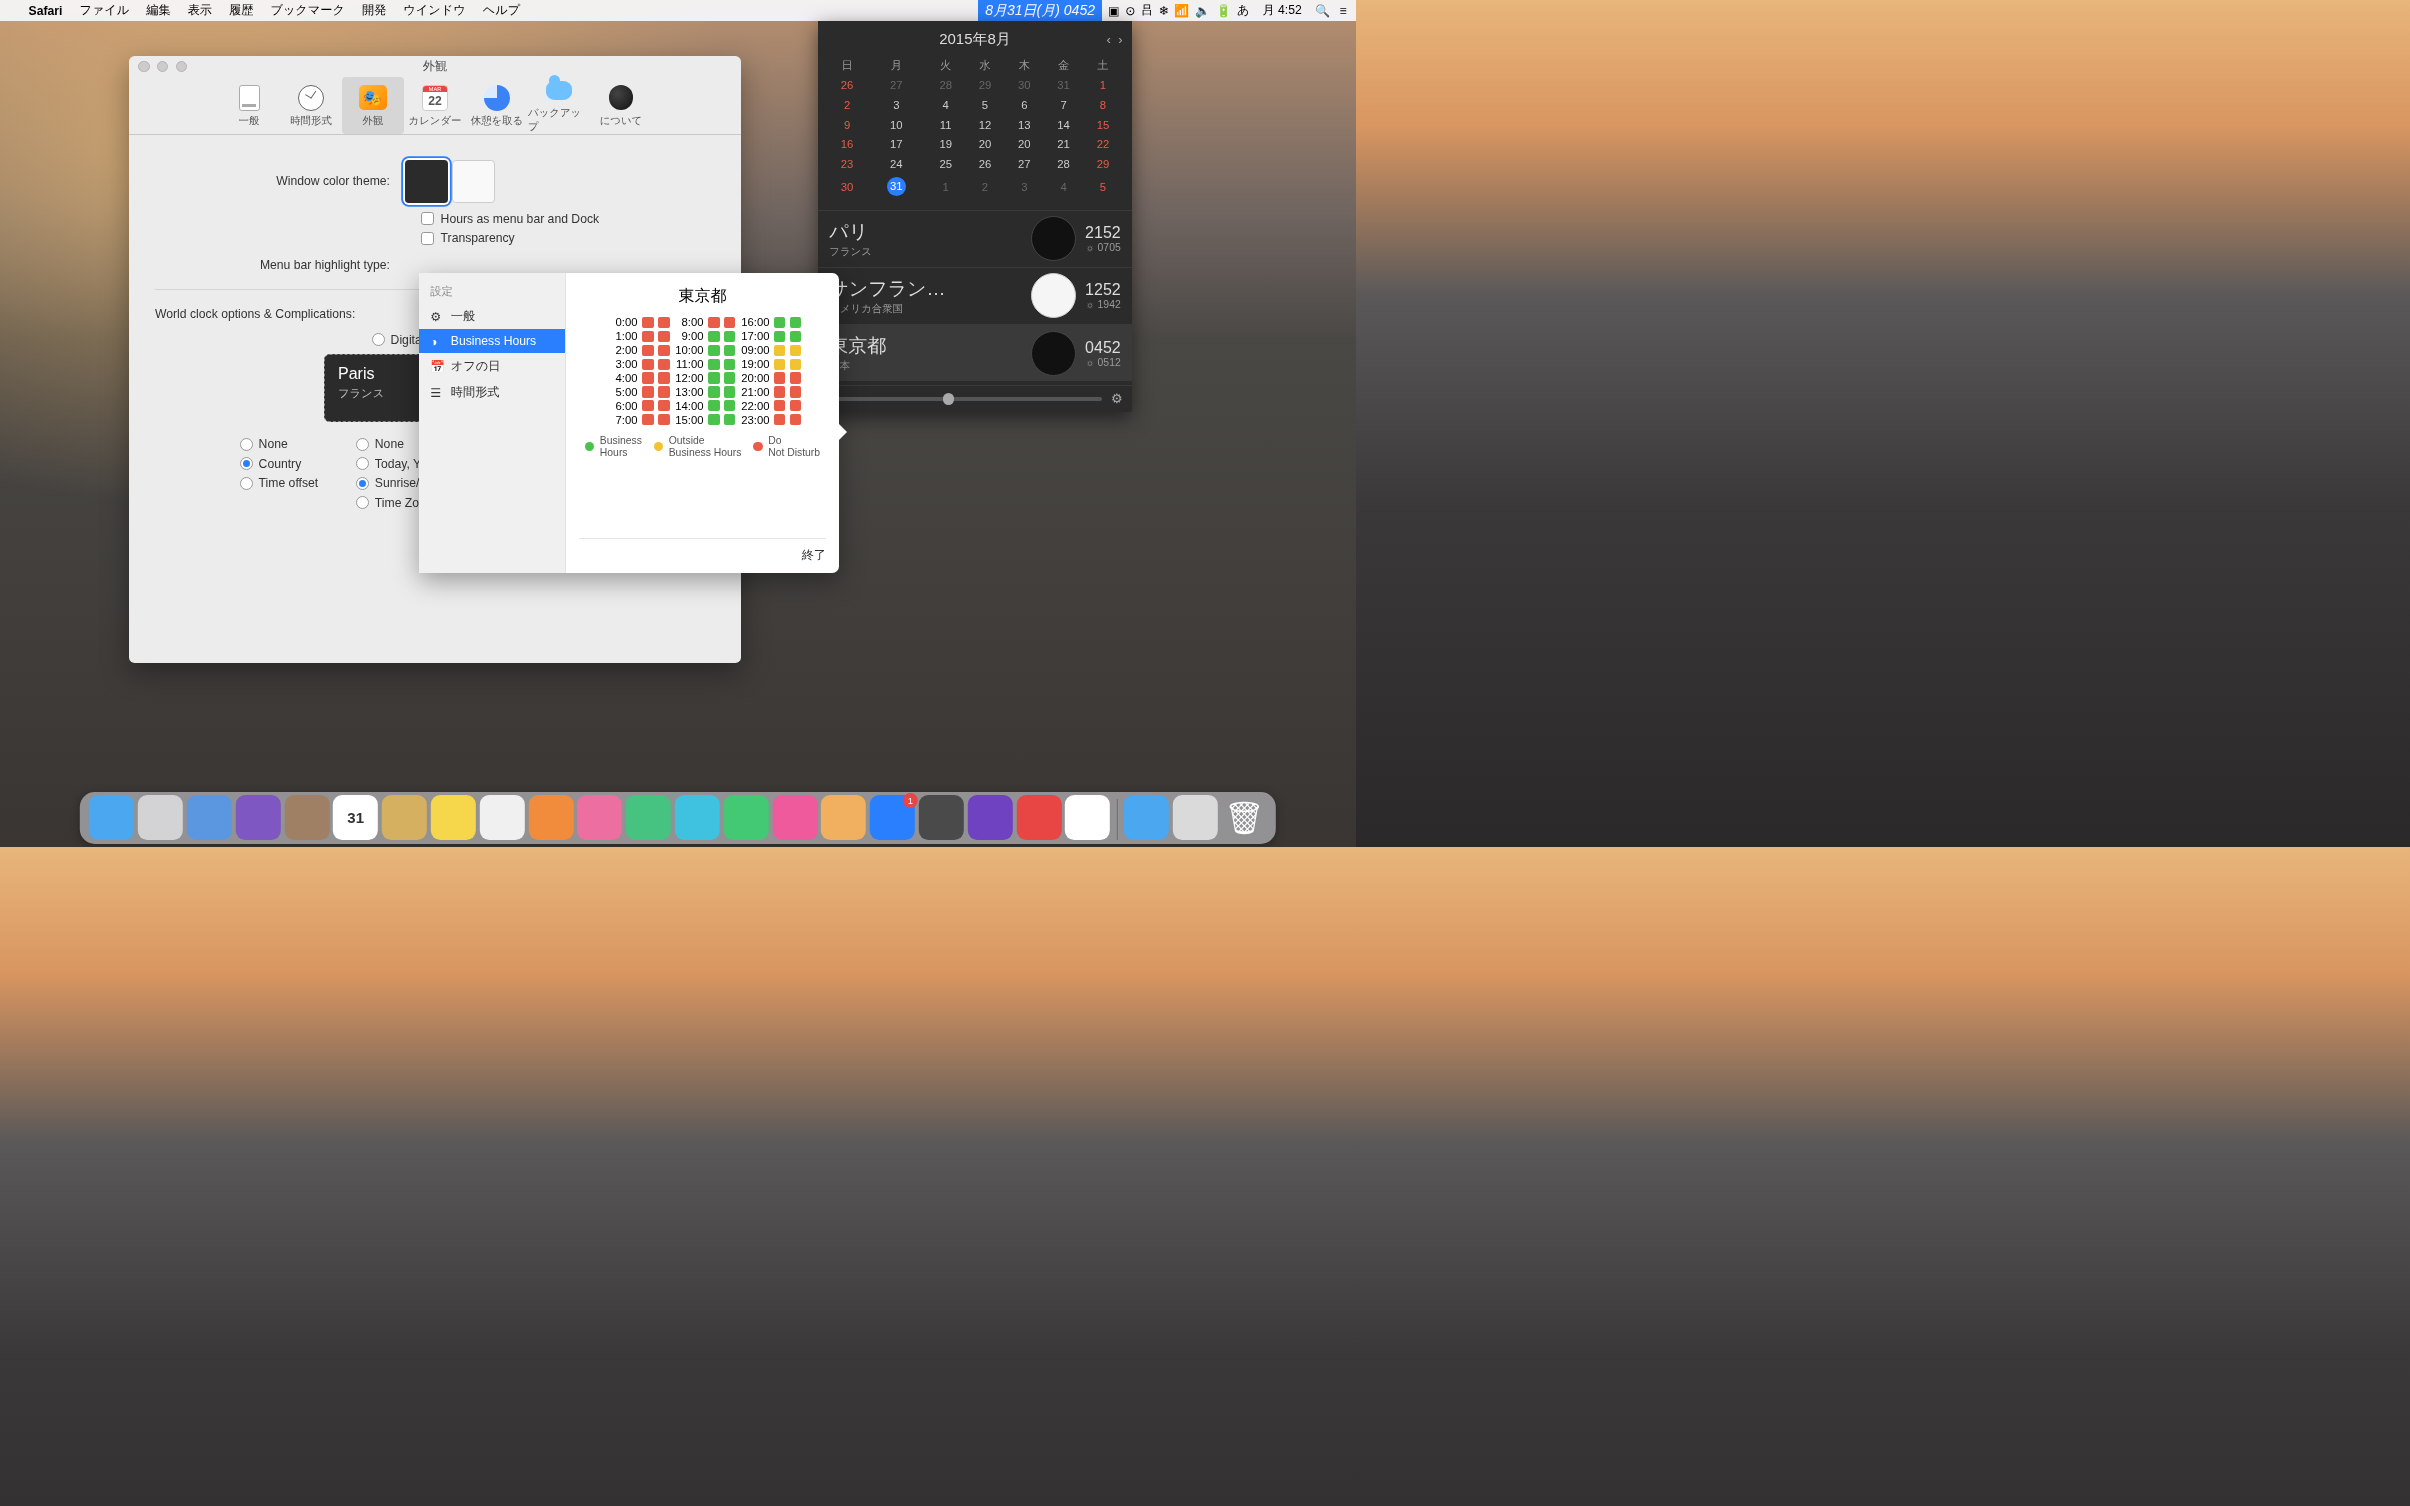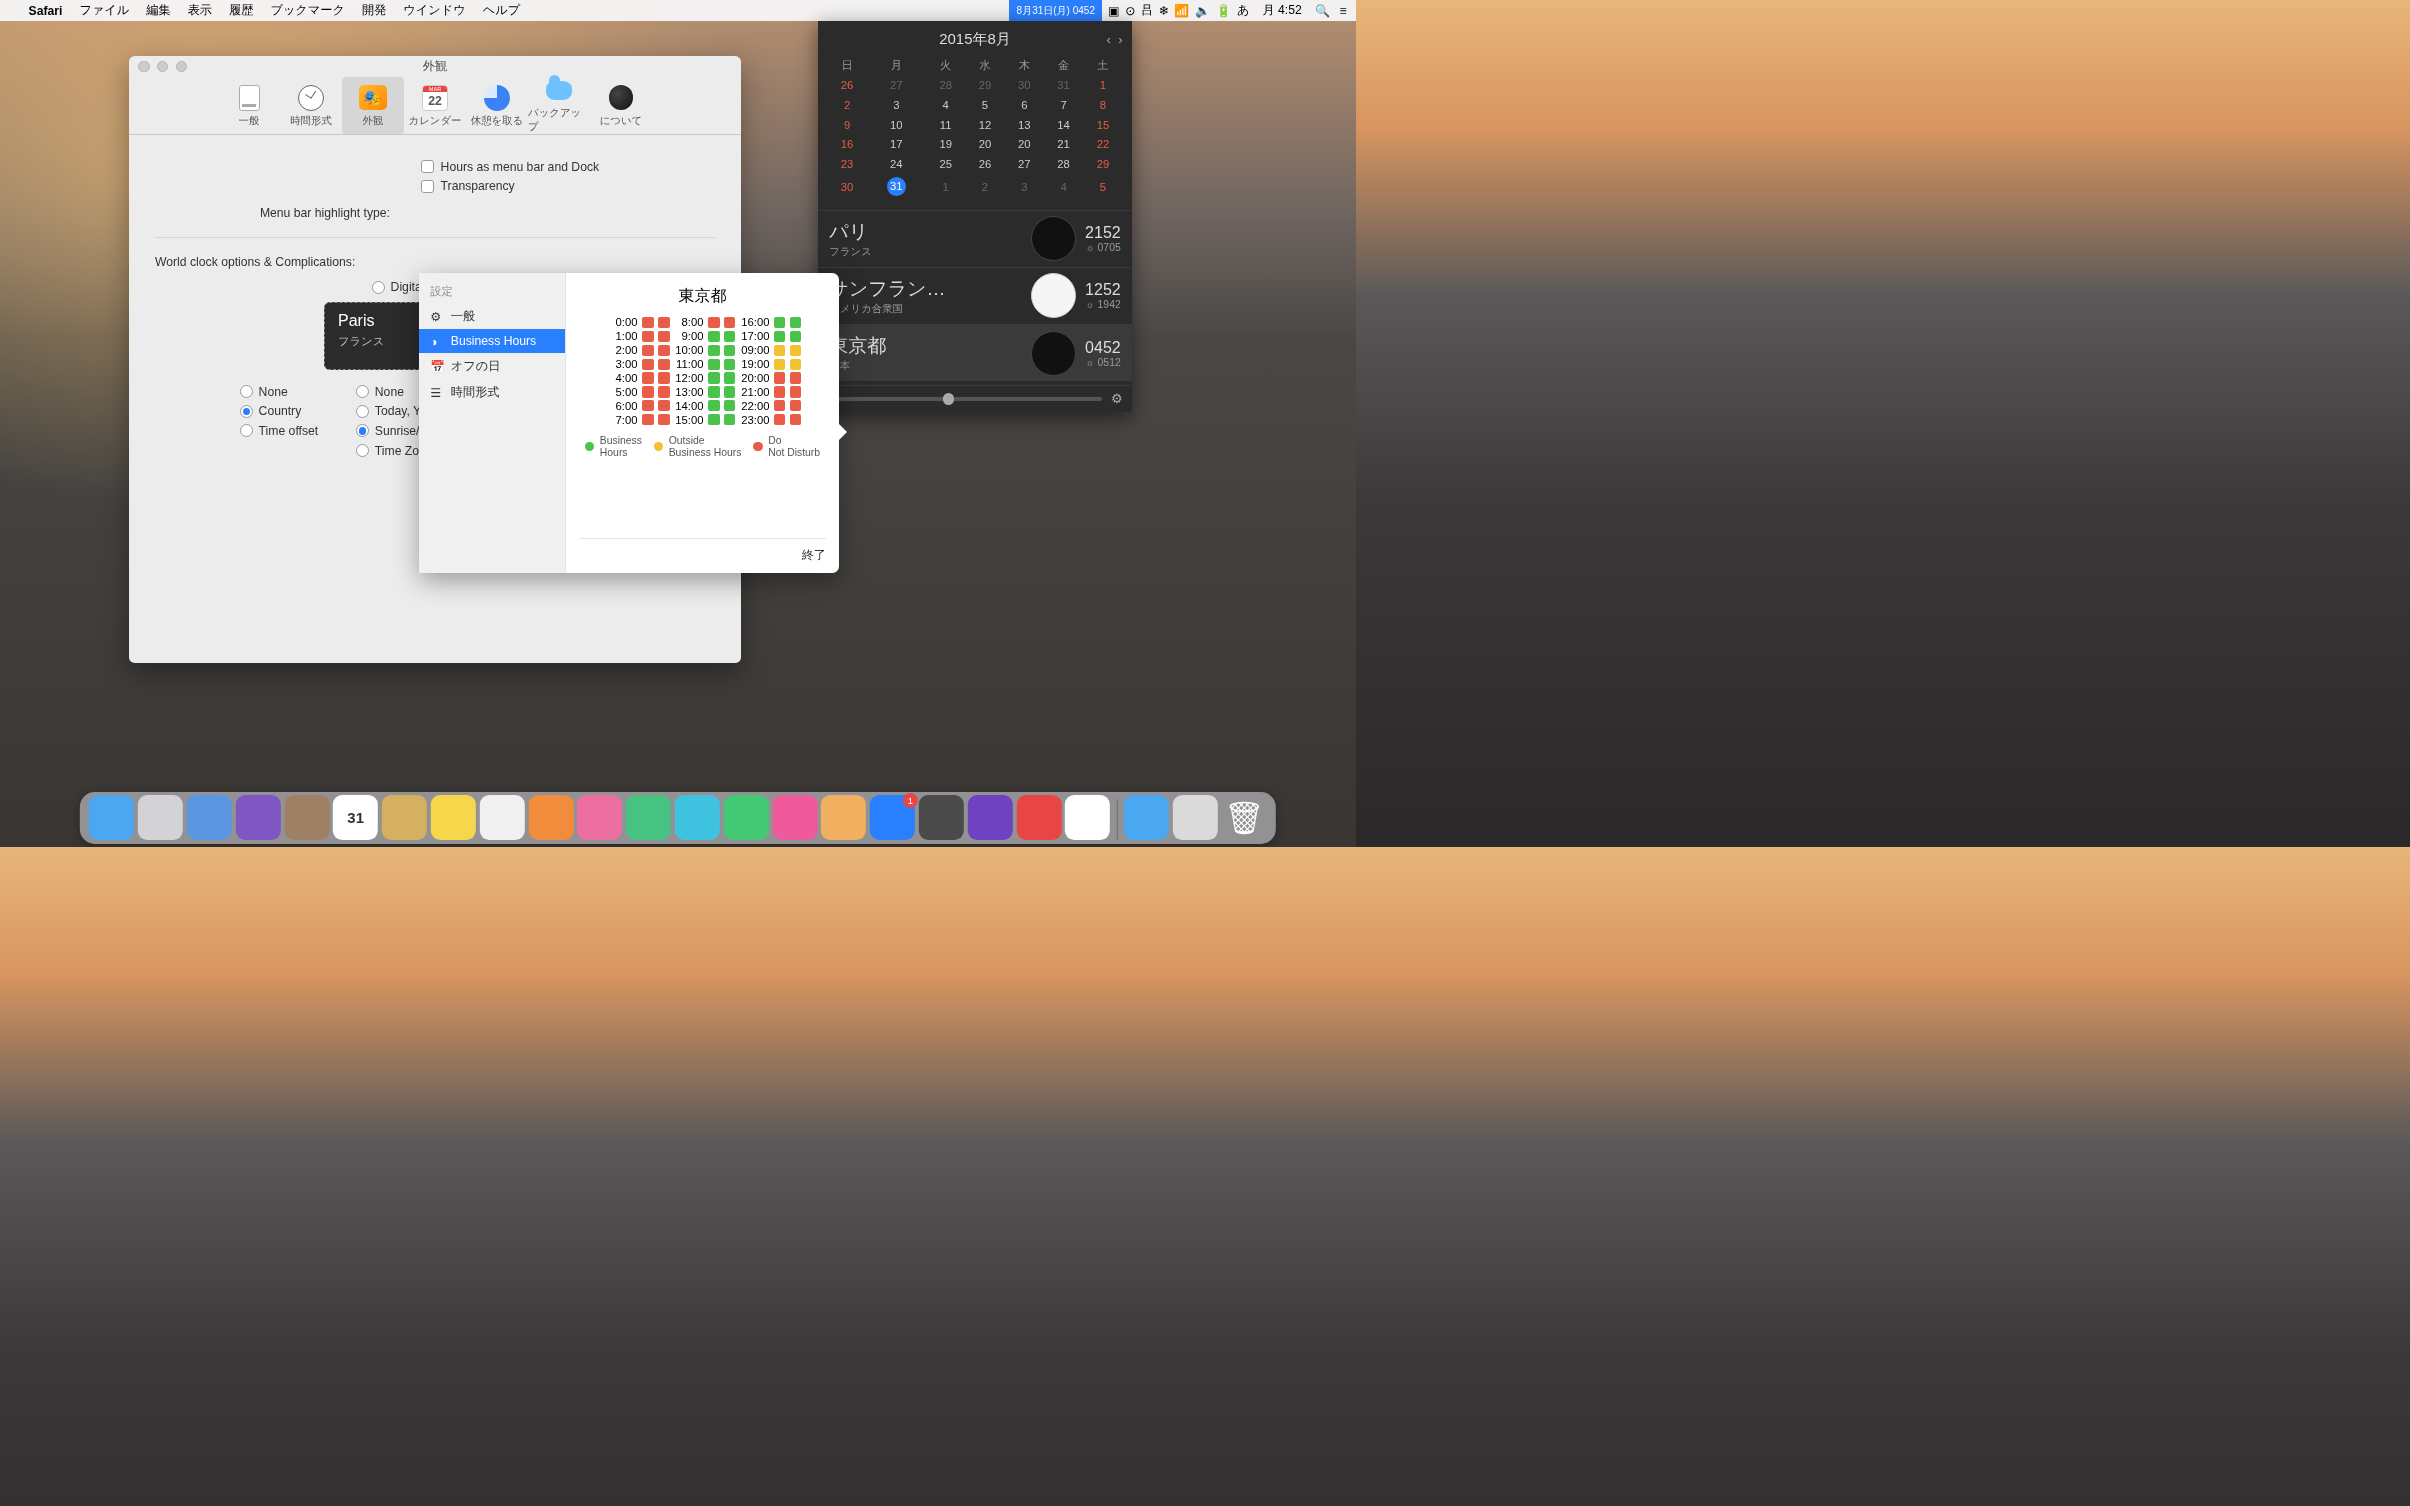--- a/index.html
+++ b/index.html
@@ -17,21 +17,21 @@
   position: absolute; top: 0; left: 0; right: 0; height: 21px;
   background: rgba(245,245,247,.95);
   display: flex; align-items: center;
   font-size: 12.2px; color: #000;
 }
 .menubar .left { display: flex; align-items: center; gap: 0; padding-left: 3px; }
 .menubar .left span { padding: 0 8.5px; cursor: default; }
 .menubar .apple { font-size: 14px; }
 .menubar .app { font-weight: 700; }
 .menubar .right { margin-left: auto; display: flex; align-items: center; height: 100%; }
-.menubar .date-pill { background: #2a7fff; color: #fff; padding: 0 7.5px; height: 100%; display: flex; align-items: center; font-size: 10px; }
+.menubar .date-pill { background: #2a7fff; color: #fff; padding: 0 7.5px; height: 100%; display: flex; align-items: center; font-size: 14px; font-style: italic; }
 .menubar .tray { display: flex; align-items: center; gap: 5.6px; padding: 0 5.6px; }
 .menubar .tray span { font-size: 12.2px; }
 .menubar .clock-txt { padding: 0 7.5px; font-size: 12.2px; }
 
 .prefs {
   position: absolute; top: 56px; left: 129px; width: 612px; height: 607px;
   background: #ececec; border-radius: 5.6px; box-shadow: 0 9.4px 28px rgba(0,0,0,.35);
   display: flex; flex-direction: column;
 }
 .prefs-titlebar { height: 21px; display: flex; align-items: center; position: relative; }
@@ -231,20 +231,25 @@
         <span>バックアップ</span>
       </div>
     <div class="tb-item">
         <div class="tb-icon">
           <div class="icon-about"></div>
         </div>
         <span>について</span>
       </div>
   </div>
   <div class="prefs-body">
+    <div class="row">
+      <div class="lab">Window color theme:</div>
+      <div class="swatch dark"></div>
+      <div class="swatch light"></div>
+    </div>
     <div class="chk">
         <div class="box"></div>
         <span>Hours as menu bar and Dock</span>
       </div>
     <div class="chk">
         <div class="box"></div>
         <span>Transparency</span>
       </div>
     <div class="row" style="margin-top:13px">
       <div class="lab">Menu bar highlight type:</div>

